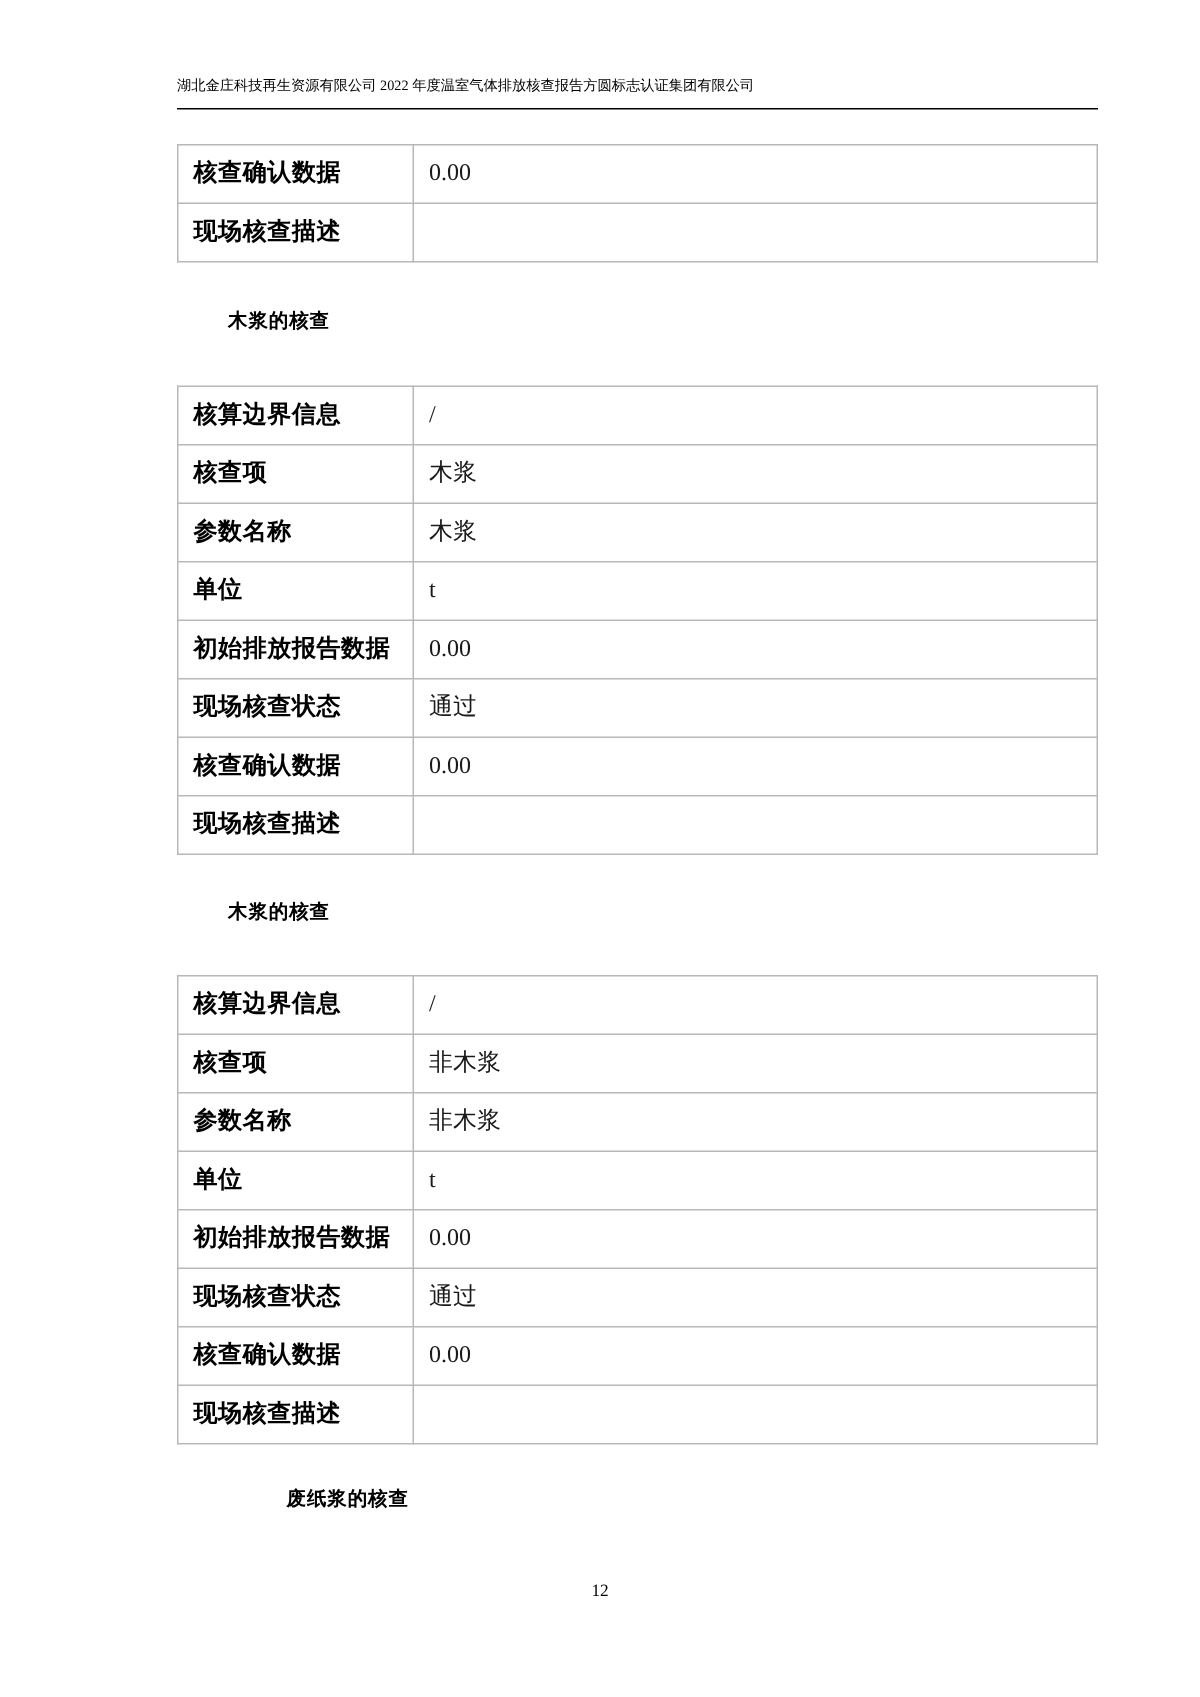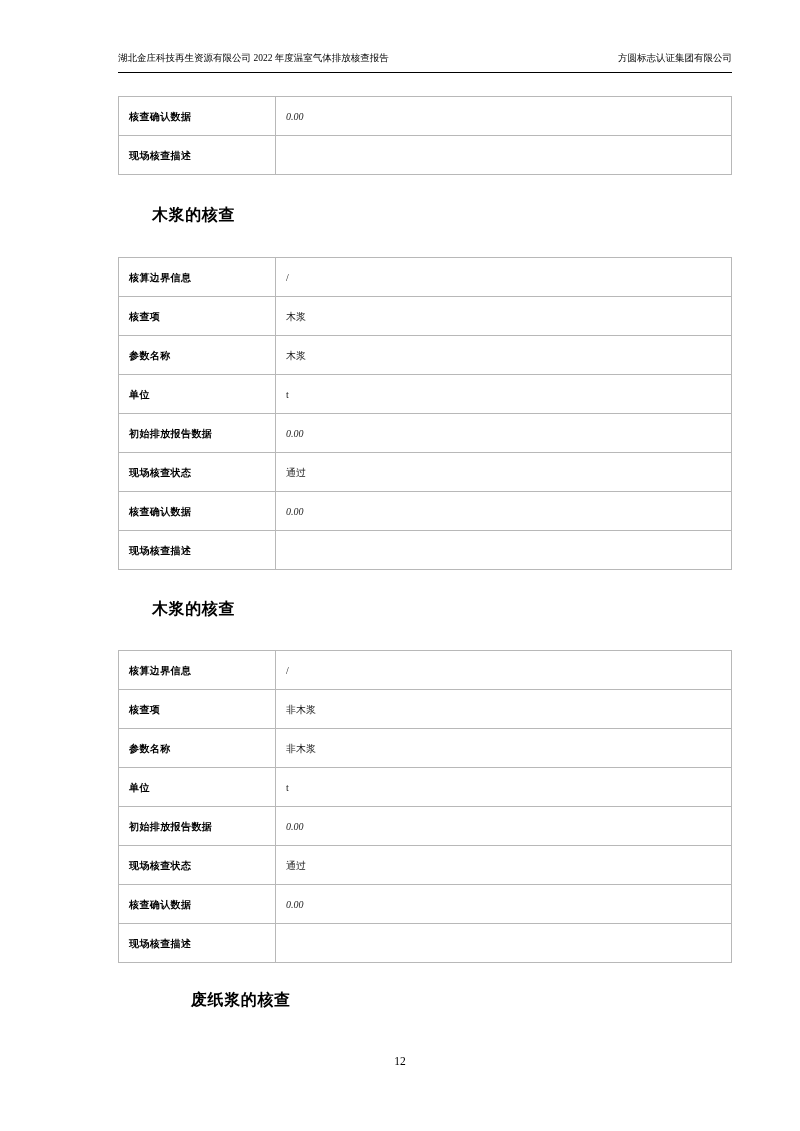--- a/index.html
+++ b/index.html
@@ -17,21 +17,21 @@
     overflow: hidden;
     box-sizing: border-box;
   }
   
   .header {
     position: absolute;
     top: 52px;
     left: 118px;
     width: 614px;
     display: flex;
-    justify-content: space-between;
+    justify-content: flex-start;
     align-items: flex-end;
     font-size: 9.5px;
     line-height: 1.3;
     color: #000;
   }
   .header-rule {
     position: absolute;
     top: 72px;
     left: 118px;
     width: 614px;
@@ -41,52 +41,51 @@
   .header-left, .header-right {
     white-space: nowrap;
   }
   
   .tbl {
     position: absolute;
     border-collapse: collapse;
     table-layout: fixed;
     width: 614px;
     left: 118px;
-    font-size: 10px;
+    font-size: 16px;
   }
   .tbl td {
     border: 1px solid #b8b8b8;
     padding: 0 10px;
     height: 38px;
     vertical-align: middle;
     line-height: 1.3;
   }
   .tbl td.lbl {
     width: 136px;
     font-weight: bold;
     letter-spacing: 0.4px;
   }
   .tbl td.val {
     color: #1a1a1a;
     font-family: "Liberation Serif", "DejaVu Serif", serif;
   }
   .tbl td.val.num {
     font-family: "Liberation Serif", "DejaVu Serif", serif;
-    font-style: italic;
   }
   
   #tbl-top { top: 96px; }
   #tbl-wood { top: 257px; }
   #tbl-nonwood { top: 650px; }
 
   
   .heading {
     position: absolute;
     left: 152px;
-    font-size: 16px;
+    font-size: 13px;
     font-weight: bold;
     letter-spacing: 0.6px;
   }
   #h-wood { top: 205px; }
   #h-nonwood { top: 599px; }
   #h-waste { top: 990px; margin-left: 39px; }
 
   
   .footer {
     position: absolute;

